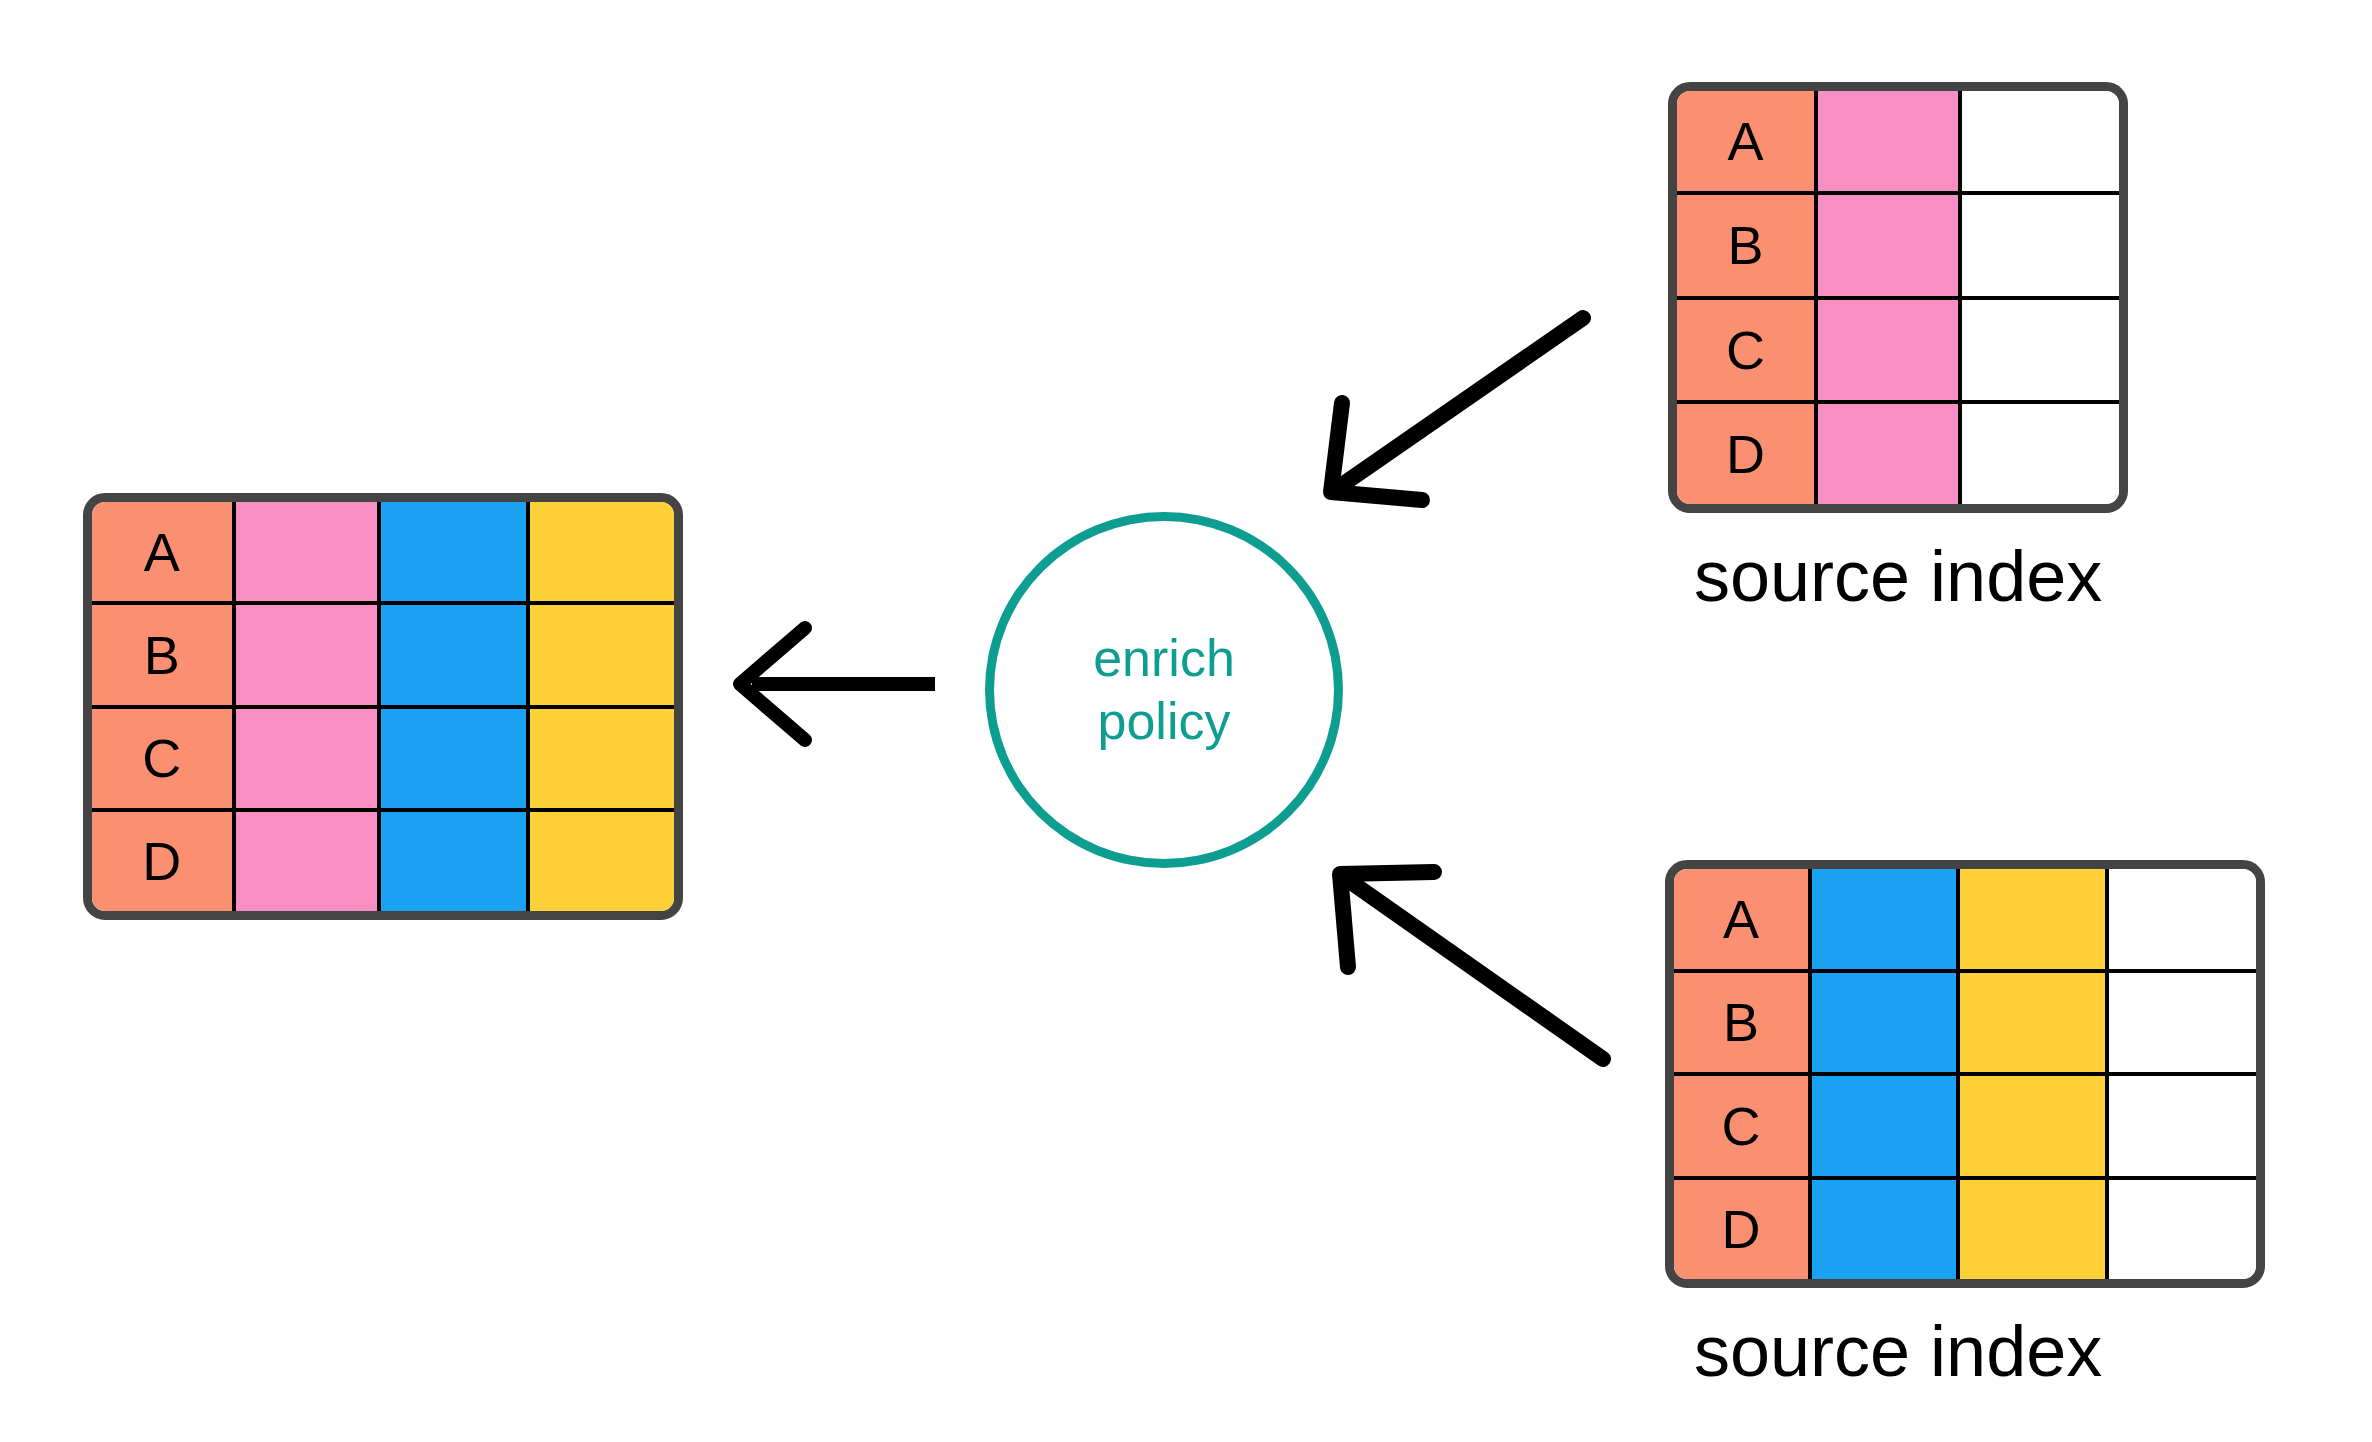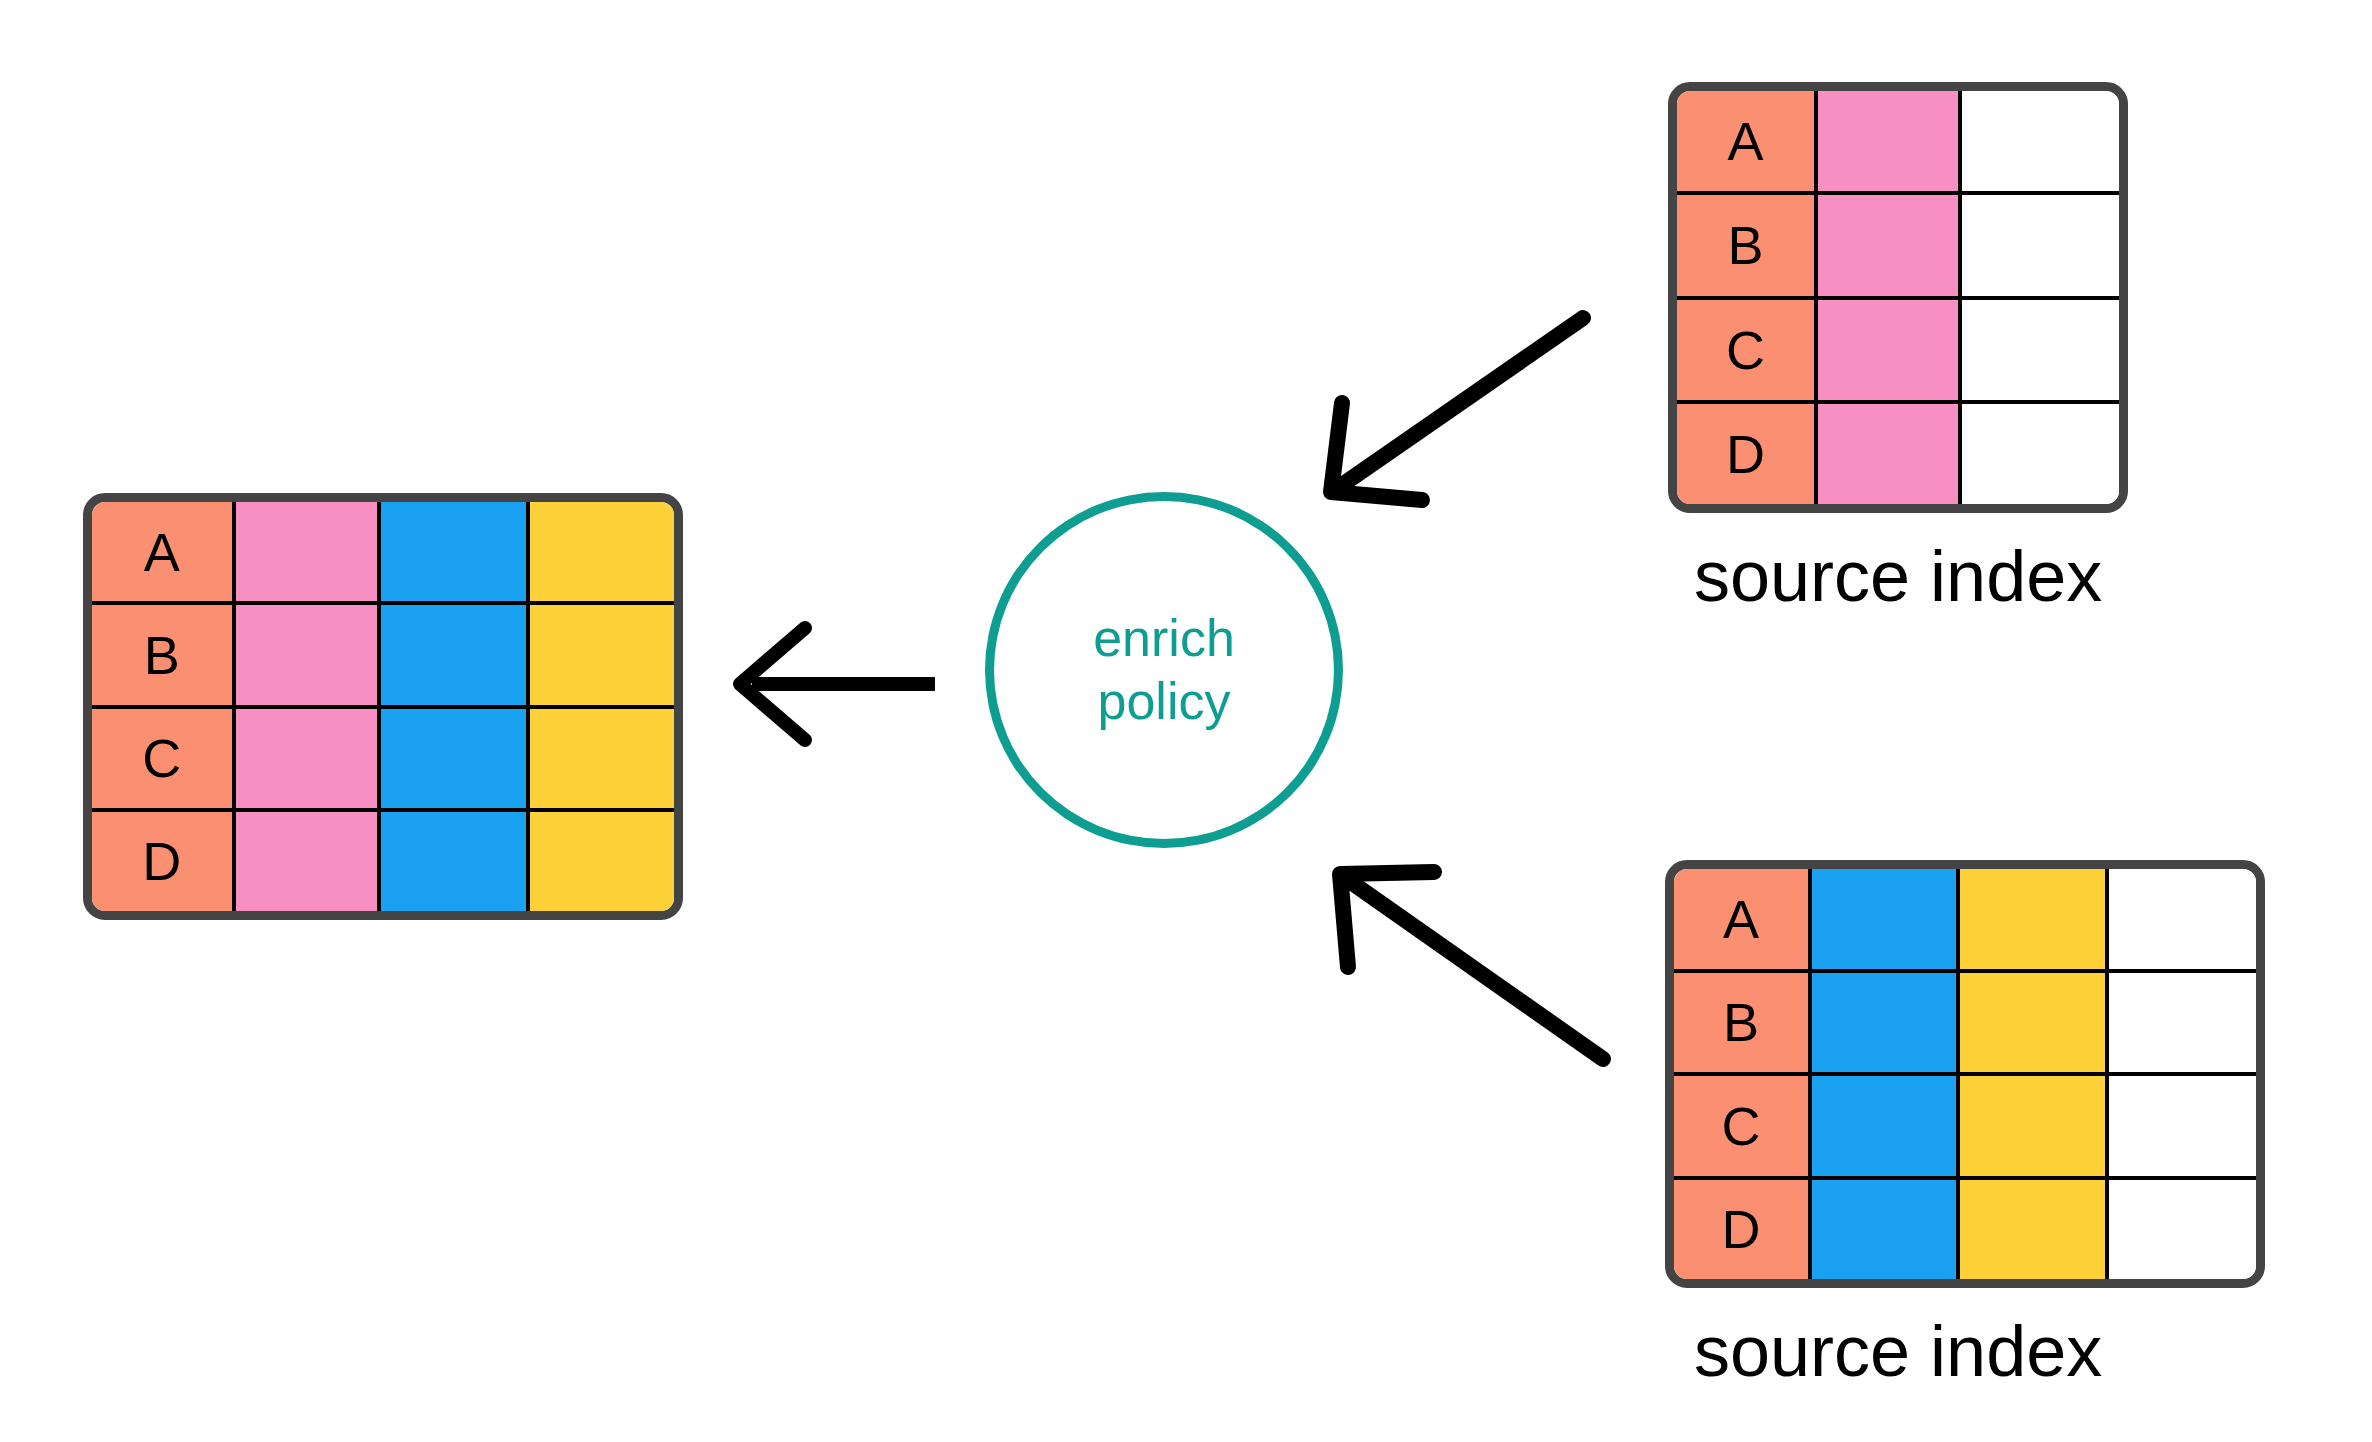--- a/index.html
+++ b/index.html
@@ -130,21 +130,21 @@
       <div class="table-cell" style="flex: 0 0 24%; background-color: rgb(250, 143, 114);">
         <span class="cell-key">D</span>
       </div>
       <div class="table-cell" style="flex: 0 0 25%; background-color: rgb(247, 143, 194); border-left-color: rgb(0, 0, 0);"></div>
       <div class="table-cell" style="flex: 0 0 25.5%; background-color: rgb(27, 161, 242); border-left-color: rgb(0, 0, 0);"></div>
       <div class="table-cell" style="flex: 1 1 auto; background-color: rgb(253, 209, 55); border-left-color: rgb(0, 0, 0);"></div>
     </div>
   </div>
 
 
-  <div class="policy-node" style="left:985px; top:492px; width:358px; height:356px; border:9px solid #0e9e91;">
+  <div class="policy-node" style="left:985px; top:512px; width:358px; height:356px; border:9px solid #0e9e91;">
     <div class="policy-label" style="color:#0e9e91;">enrich
 policy</div>
   </div>
 
   <div class="index-table" id="source-index-top-table" style="left: 1668px; top: 82px; width: 460px; height: 431px; border-color: rgb(68, 68, 68);">
 
     <div class="table-row">
       <div class="table-cell" style="flex: 0 0 31%; background-color: rgb(250, 143, 114);">
         <span class="cell-key">A</span>
       </div>

